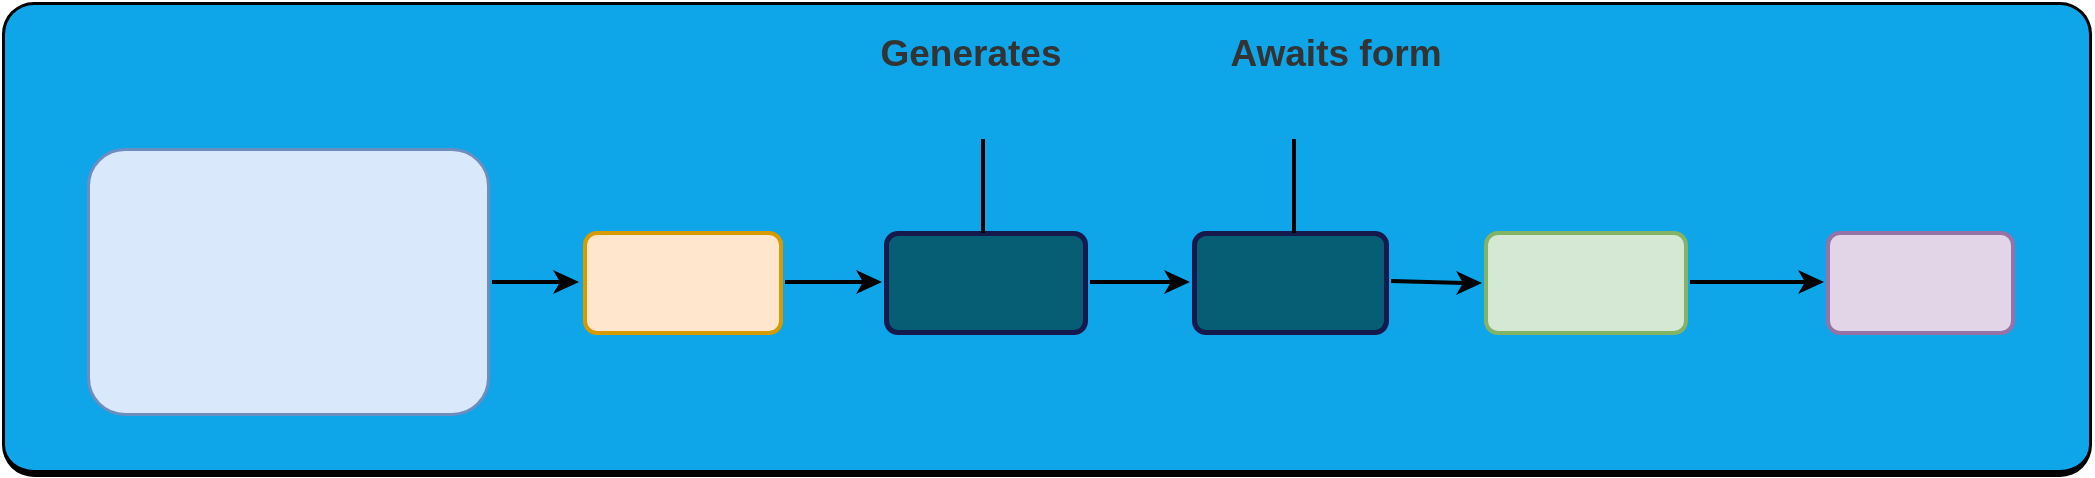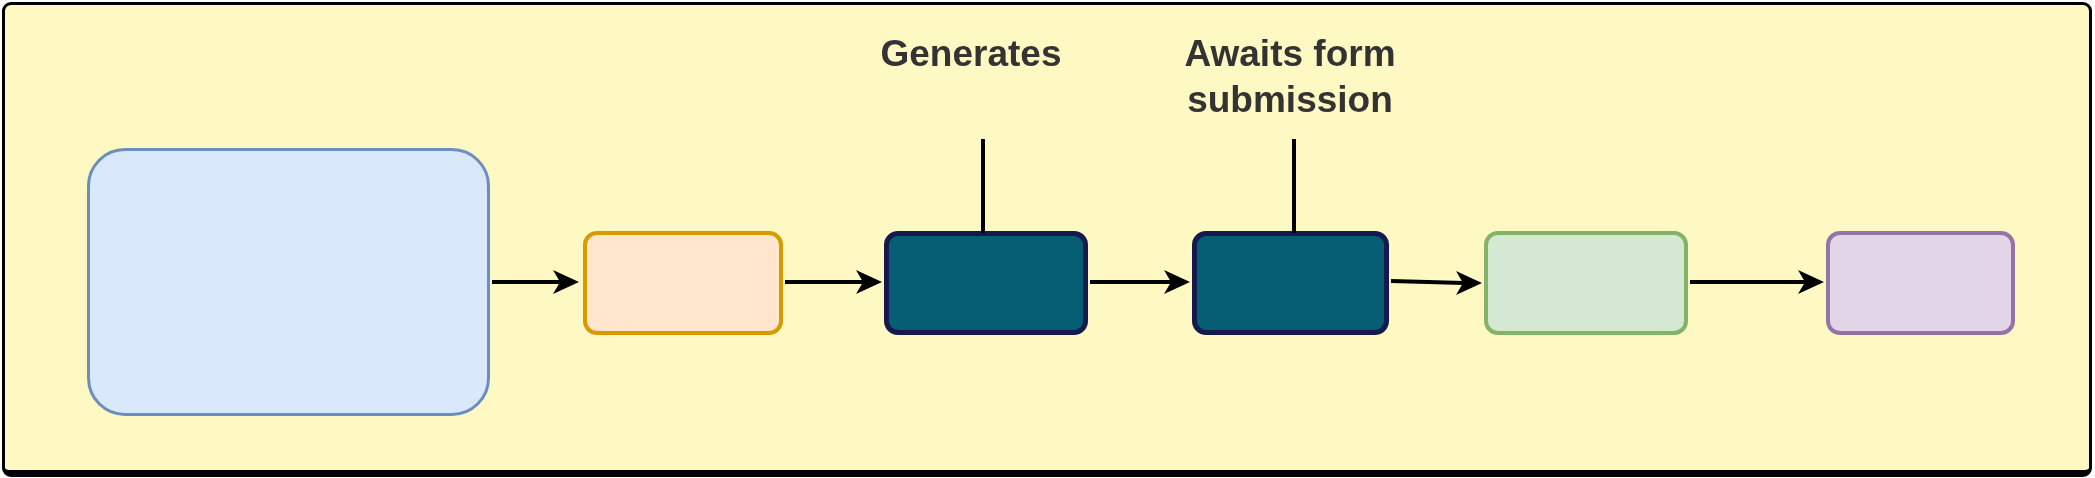--- a/index.html
+++ b/index.html
@@ -14,24 +14,24 @@
     height: 478px;
     overflow: hidden;
   }
   
   .frame {
     position: absolute;
     left: 2px;
     top: 2px;
     right: 3px;
     bottom: 1px;
-    background: #fef9c3;
+    background: #0ea5e9;
     border: 3px solid #000000;
     border-bottom-width: 7px;
-    border-radius: 9px;
+    border-radius: 32px;
     box-sizing: border-box;
   }
   
   .node {
     position: absolute;
     box-sizing: border-box;
     border-style: solid;
     border-radius: 14px;
     background: #ffffff;
   }
@@ -47,21 +47,21 @@
     position: absolute;
     top: 26px;
     width: 420px;
     text-align: center;
     font-size: 37px;
     font-weight: bold;
     line-height: 1.25;
     color: #333333;
   }
   .annotation-1 { left: 756px; }
-  .annotation-2 { left: 1075px; }
+  .annotation-2 { left: 1121px; }
   .annotation span { display: block; }
 
   
   svg.connectors {
     position: absolute;
     left: 0;
     top: 0;
     width: 2095px;
     height: 478px;
     pointer-events: none;
@@ -81,21 +81,20 @@
     <div class="node node-teal1" style="background: rgb(5, 94, 116); border-color: rgb(22, 25, 77);"></div>
     <div class="node node-teal2" style="background: rgb(5, 94, 116); border-color: rgb(22, 25, 77);"></div>
     <div class="node node-green" style="background: rgb(213, 232, 212); border-color: rgb(130, 179, 102);"></div>
     <div class="node node-purple" style="background: rgb(225, 213, 231); border-color: rgb(150, 115, 166);"></div>
 
     <div class="annotation annotation-1" style="color: rgb(51, 51, 51);">
       <span>Generates</span>
     </div>
     <div class="annotation annotation-2" style="color: rgb(51, 51, 51);">
       <span>Awaits form</span>
-      <span>submission</span>
     </div>
 
     <svg class="connectors" viewBox="0 0 2095 478">
 
       <g>
         <line class="arrow-line" x1="487" y1="277" x2="556" y2="277"></line>
         <polygon class="arrow-head" points="574,277 548,265 555,277 548,289"></polygon>
       </g>
 
       <g>

